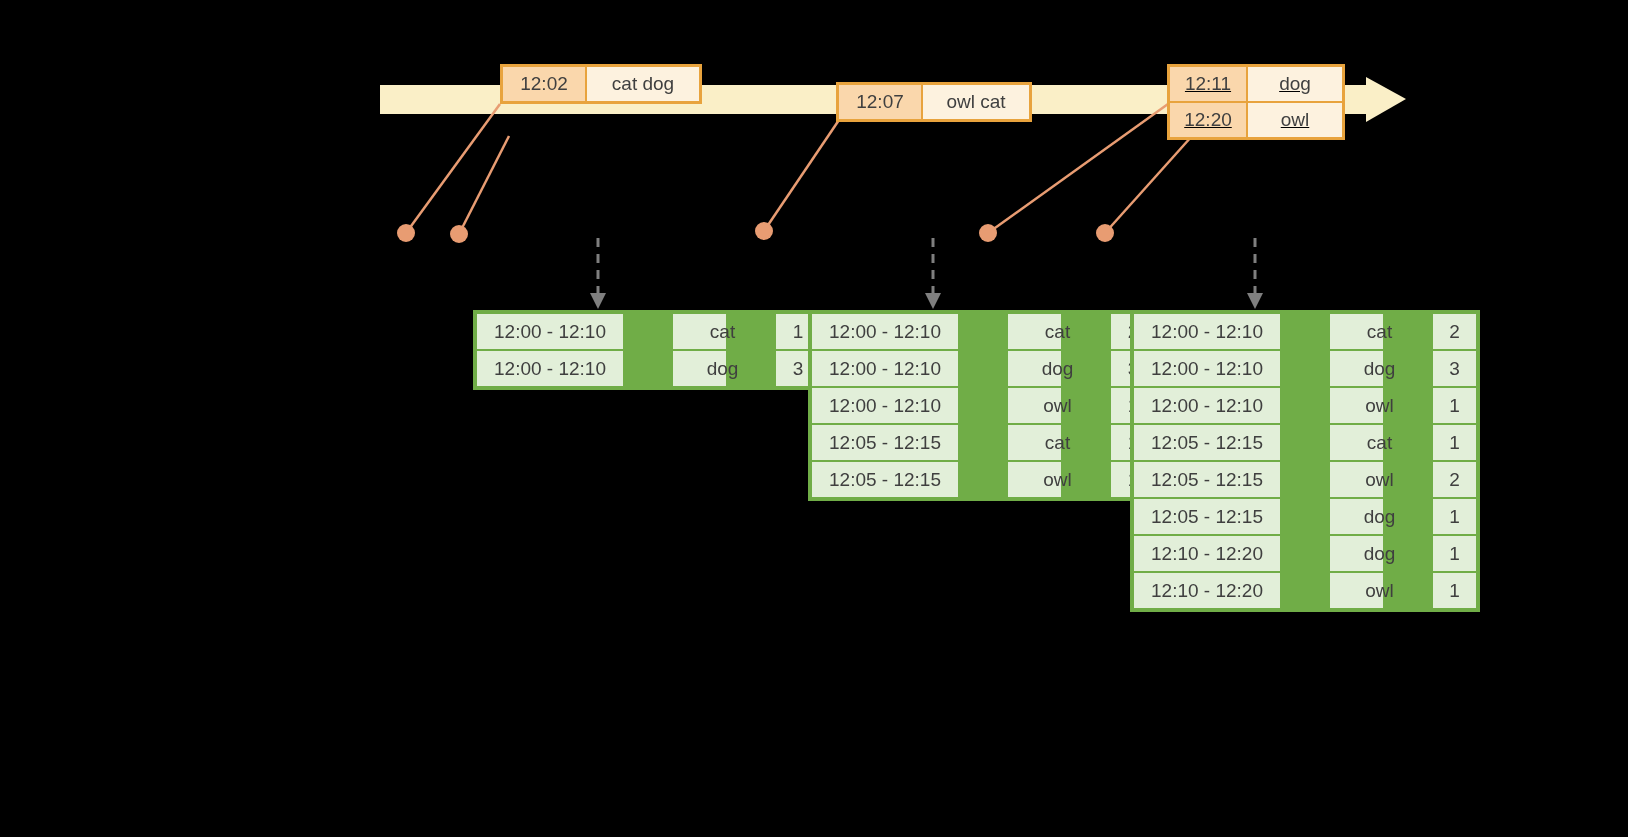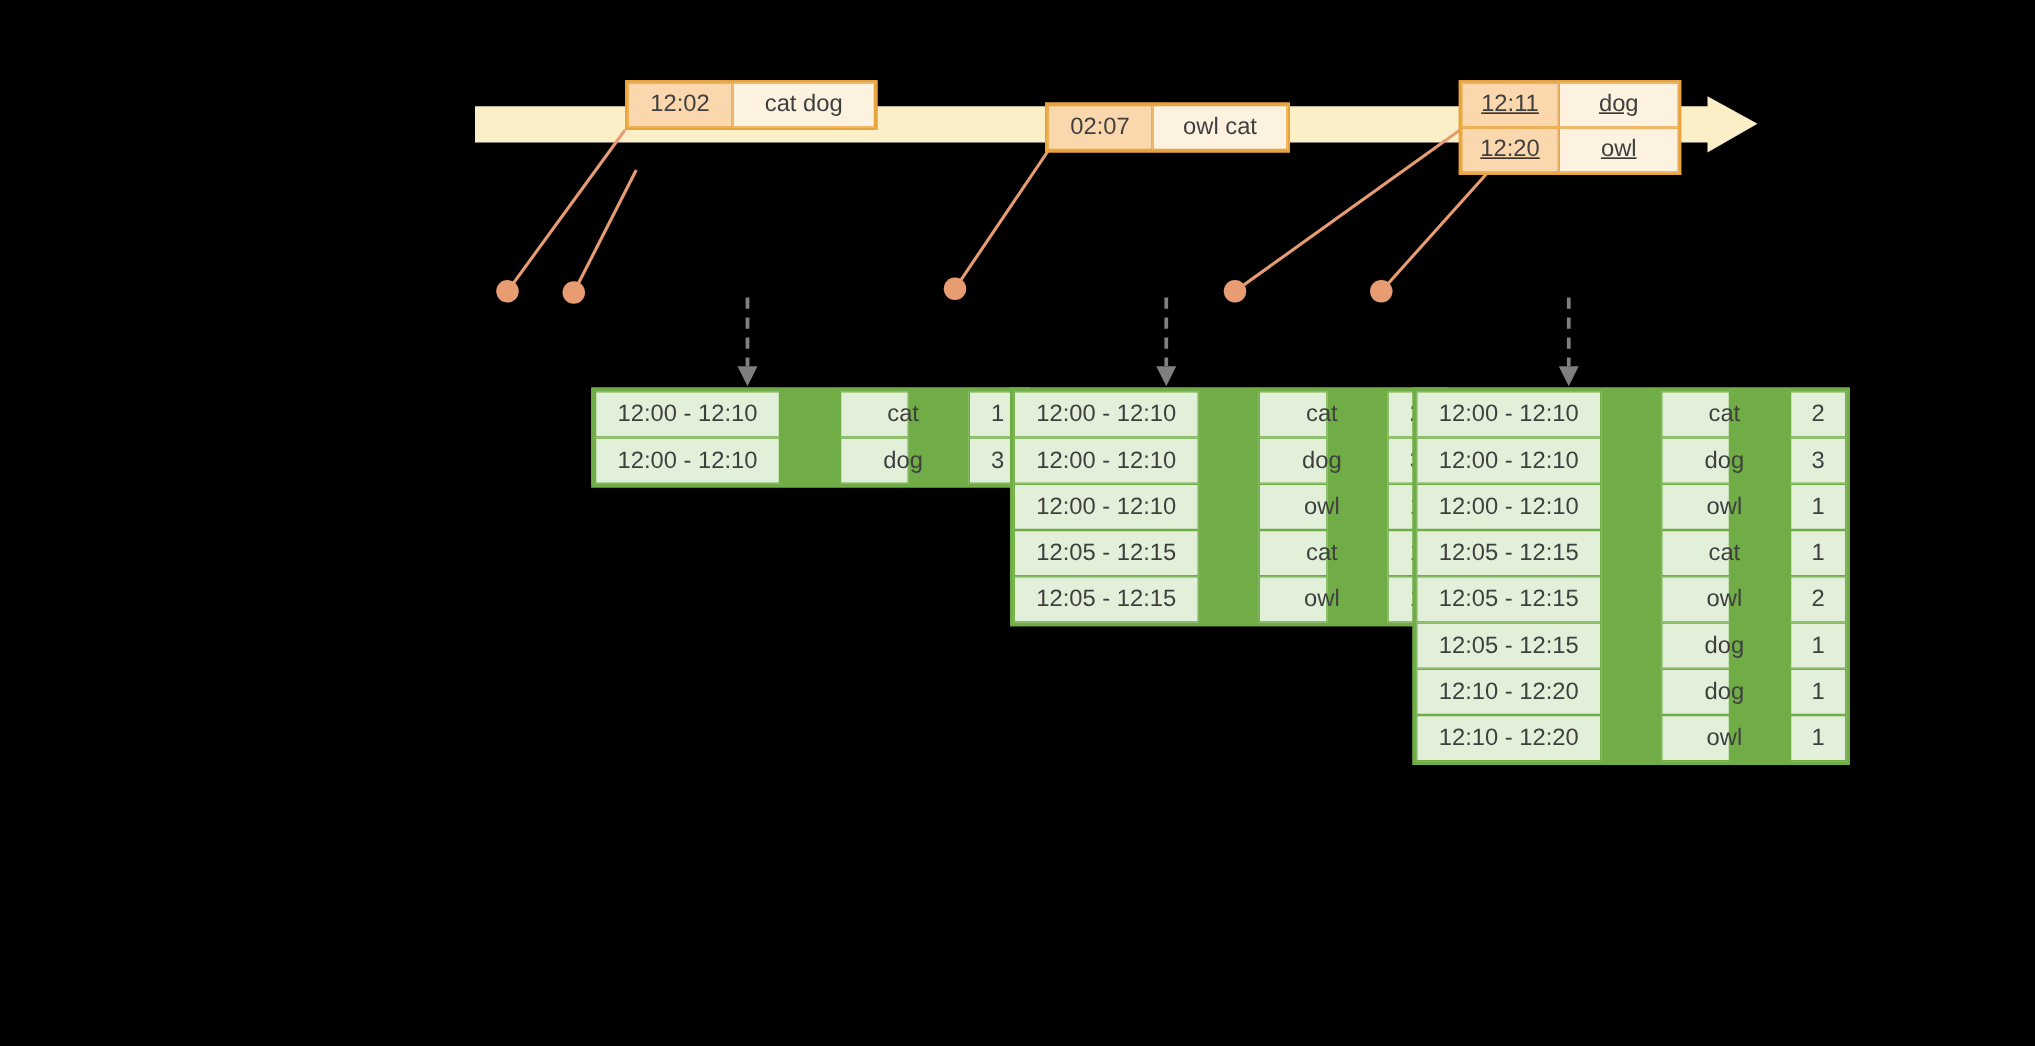--- a/index.html
+++ b/index.html
@@ -97,21 +97,21 @@
 
   <div class="event-table" style="left:500px; top:64px; --c0:84px; --c1:114px;">
       <div class="row">
         <div class="cell c0">12:02</div>
         <div class="cell c1">cat dog</div>
       </div>
     </div>
 
   <div class="event-table" style="left:836px; top:82px; --c0:84px; --c1:108px;">
       <div class="row">
-        <div class="cell c0">02:07</div>
+        <div class="cell c0">12:07</div>
         <div class="cell c1">owl cat</div>
       </div>
     </div>
 
   <div class="event-table" style="left:1167px; top:64px;text-decoration:underline; --c0:78px; --c1:96px;">
       <div class="row">
         <div class="cell c0">12:11</div>
         <div class="cell c1">dog</div>
       </div>
       <div class="row">

